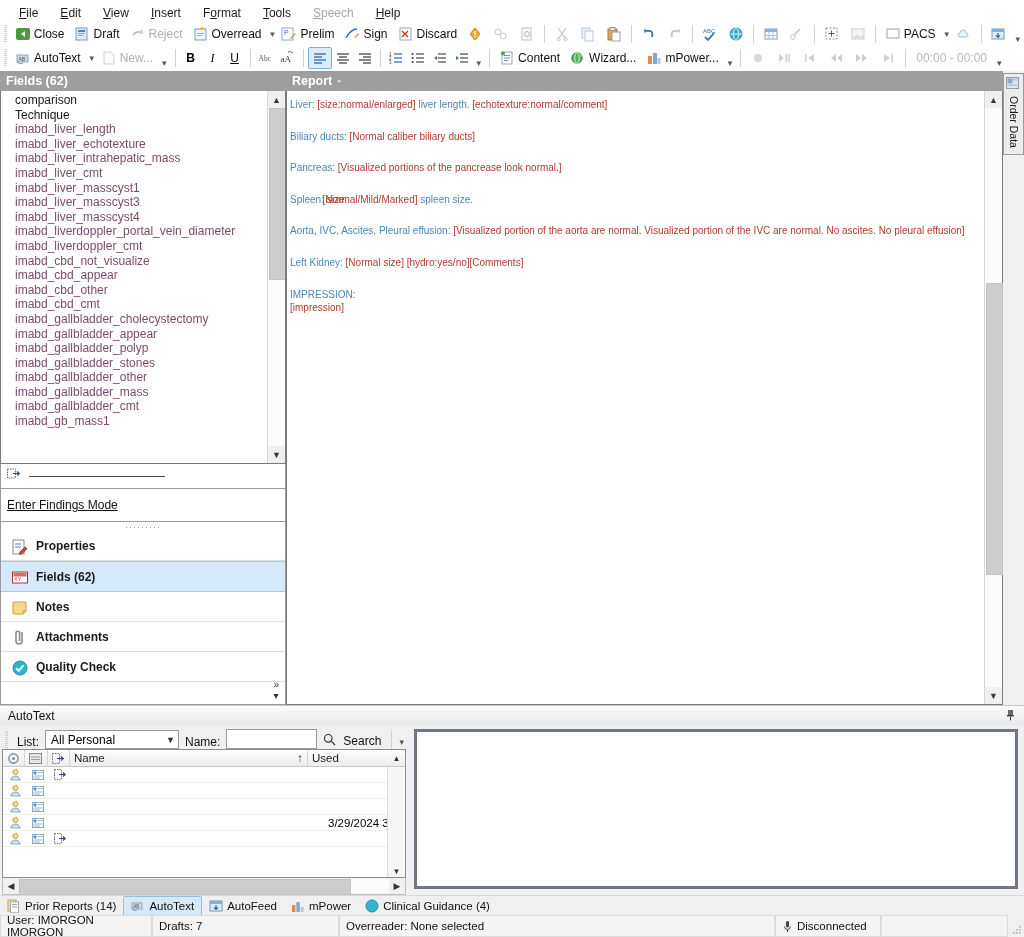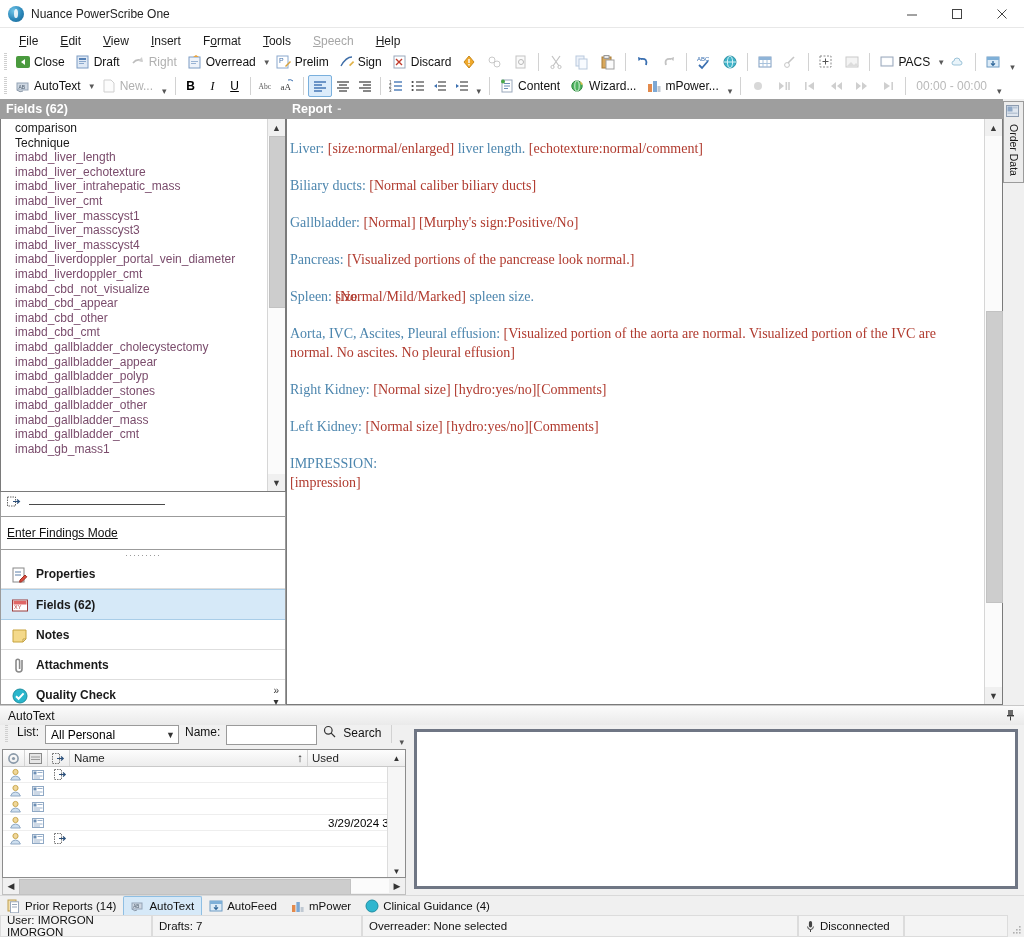--- a/index.html
+++ b/index.html
@@ -73,37 +73,37 @@
   .navlist{flex:1 1 auto;background:#ffffff;border:1px solid #9b9b9b;border-top:none;display:flex;flex-direction:column;min-height:0;}
   .navitem{height:29px;display:flex;align-items:center;gap:9px;padding-left:10px;border-bottom:1px solid #dedede;flex:0 0 auto;}
   .navitem.sel{background:#d6e9f8;border-top:1px solid #a9cde8;border-bottom:1px solid #a9cde8;}
   .navitem .nlbl{font-weight:bold;font-size:12px;color:#1a1a1a;}
   .nav-filler{flex:1 1 auto;position:relative;}
   .nav-chev{position:absolute;right:6px;bottom:3px;font-size:10px;color:#333;}
 
   
   .reportpane{flex:1 1 auto;display:flex;flex-direction:column;min-width:0;min-height:0;padding-right:0;}
   .report-body{flex:1 1 auto;background:#ffffff;border:1px solid #7a7a7a;border-top:none;display:flex;min-height:0;}
-  .report-text{flex:1 1 auto;padding:20px 10px 0 3px;overflow:hidden;font-size:14px;line-height:1.36;font-family:Liberation Serif, serif;}
+  .report-text{flex:1 1 auto;padding:7px 10px 0 3px;overflow:hidden;font-size:10px;line-height:1.36;}
   .report-text p{margin:0 0 18px 0;}
   .report-text p.tight{margin-bottom:0;}
   .lab{color:#4d86ae;}
   .fld{color:#b03a2e;}
   .rightrail{width:21px;flex:0 0 auto;background:#f0f0f0;display:flex;flex-direction:column;align-items:center;padding-top:2px;}
   .vtab{width:19px;background:#ececec;border:1px solid #9b9b9b;display:flex;flex-direction:column;align-items:center;padding:3px 0 6px 0;gap:3px;}
   .vtab .vtxt{writing-mode:vertical-rl;font-size:10.5px;color:#1a1a1a;letter-spacing:0px;line-height:11px;}
 
   
   .dock{flex:0 0 auto;height:190px;background:#f0f0f0;display:flex;flex-direction:column;}
   .dock-title{height:19px;display:flex;align-items:center;padding-left:8px;font-size:12px;color:#111;
      background:linear-gradient(to bottom,#fbfbfb,#eaeaea);border-top:1px solid #c8c8c8;position:relative;}
   .dock-pin{position:absolute;right:8px;top:3px;}
   .dock-body{flex:1 1 auto;display:flex;min-height:0;}
   .at-left{width:408px;flex:0 0 auto;display:flex;flex-direction:column;min-height:0;}
-  .at-filter{height:24px;display:flex;align-items:flex-start;gap:6px;padding:0 4px;background:#f0f0f0;font-size:12px;position:relative;}
+  .at-filter{height:24px;display:flex;align-items:flex-end;gap:6px;padding:0 4px;background:#f0f0f0;font-size:12px;position:relative;}
   .at-filter .lb{color:#111;}
   .select{width:124px;height:17px;border:1px solid #9a9a9a;background:#ffffff;display:flex;align-items:center;
      justify-content:space-between;padding:0 3px 0 5px;font-size:12px;}
   .select .cv{font-size:9px;color:#333;}
   .input{width:85px;height:16px;border:1px solid #9a9a9a;background:#ffffff;}
   .srch{display:flex;align-items:center;gap:4px;font-size:12px;color:#111;}
   .at-ovf{position:absolute;right:4px;bottom:2px;font-size:9px;color:#555;}
   .grid{flex:1 1 auto;background:#ffffff;border:1px solid #8c8c8c;display:flex;flex-direction:column;min-height:0;margin:0 2px 0 2px;}
   .grid-head{height:16px;display:flex;background:linear-gradient(to bottom,#fdfdfd,#ededed);border-bottom:1px solid #c9c9c9;flex:0 0 auto;}
   .gh{display:flex;align-items:center;border-right:1px solid #d4d4d4;font-size:11.5px;color:#222;padding-left:4px;box-sizing:border-box;}
@@ -123,41 +123,20 @@
   .btab.sel{background:#d6e9f8;border:1px solid #8fbfe3;border-bottom:none;border-radius:2px 2px 0 0;}
   .statusbar{height:22px;background:#f0f0f0;display:flex;align-items:stretch;flex:0 0 auto;font-size:11.5px;color:#111;}
   .sb{display:flex;align-items:center;padding-left:6px;border:1px solid #dcdcdc;background:#f4f4f4;box-sizing:border-box;}
   .grip{width:14px;display:flex;align-items:flex-end;justify-content:flex-end;padding:0 2px 2px 0;}
 </style>
 </head>
 <body>
 
 <div class="app">
 
-  <div class="titlebar">
-    <div class="tb-icon"></div>
-    <div class="tb-title">Nuance PowerScribe One</div>
-    <div class="tb-spacer"></div>
-    <div class="winbtn">
-      <svg width="12" height="12" viewBox="0 0 12 12">
-          <line x1="1" y1="7" x2="11" y2="7" stroke="#444" stroke-width="1"></line>
-        </svg>
-    </div>
-    <div class="winbtn">
-      <svg width="12" height="12" viewBox="0 0 12 12">
-          <rect x="1.5" y="1.5" width="9" height="9" fill="none" stroke="#444" stroke-width="1"></rect>
-        </svg>
-    </div>
-    <div class="winbtn">
-      <svg width="12" height="12" viewBox="0 0 12 12">
-          <line x1="1.5" y1="1.5" x2="10.5" y2="10.5" stroke="#444" stroke-width="1"></line>
-          <line x1="10.5" y1="1.5" x2="1.5" y2="10.5" stroke="#444" stroke-width="1"></line>
-        </svg>
-    </div>
-  </div>
 
   <div class="menubar">
     <div class="menu-item"><u>F</u>ile</div>
     <div class="menu-item"><u>E</u>dit</div>
     <div class="menu-item"><u>V</u>iew</div>
     <div class="menu-item"><u>I</u>nsert</div>
     <div class="menu-item">F<u>o</u>rmat</div>
     <div class="menu-item"><u>T</u>ools</div>
     <div class="menu-item disabled"><u>S</u>peech</div>
     <div class="menu-item"><u>H</u>elp</div>
@@ -190,21 +169,21 @@
         <span class="lbl">Draft</span>
       </div>
 
       <div class="tbtn disabled">
         <span class="ico">
           <svg width="16" height="16" viewBox="0 0 16 16">
               <path d="M3 9 q4-5 9-2" stroke="#bdbdbd" fill="none" stroke-width="1.6"></path>
               <path d="M12 3 l1 5 l-5-1 z" fill="#cfcfcf"></path>
             </svg>
         </span>
-        <span class="lbl">Right</span>
+        <span class="lbl">Reject</span>
       </div>
 
       <div class="tbtn">
         <span class="ico">
           <svg width="16" height="16" viewBox="0 0 16 16">
               <rect x="2" y="3" width="11" height="11" fill="#eef3fa" stroke="#7c9cc4"></rect>
               <path d="M6 3 l3-2 l3 2 z" fill="#e8a33d"></path>
               <rect x="4" y="7" width="7" height="1" fill="#9ab4d4"></rect>
               <rect x="4" y="9" width="5" height="1" fill="#9ab4d4"></rect>
             </svg>
@@ -766,33 +745,27 @@
       </div>
       <div class="report-body">
         <div class="report-text">
           <p>
             <span class="lab">Liver: </span><span class="fld">[size:normal/enlarged]</span><span class="lab"> liver length. </span><span class="fld">[echotexture:normal/comment]</span>
           </p>
           <p>
             <span class="lab">Biliary ducts: </span><span class="fld">[Normal caliber biliary ducts]</span>
           </p>
           <p>
-            <span class="lab">Gallbladder: </span><span class="fld">[Normal] [Murphy's sign:Positive/No]</span>
-          </p>
-          <p>
             <span class="lab">Pancreas: </span><span class="fld">[Visualized portions of the pancrease look normal.]</span>
           </p>
           <p>
             <span class="lab">Spleen: </span><span class="fld" style="margin-right:-22px;">size</span><span class="fld">[Normal/Mild/Marked]</span><span class="lab"> spleen size.</span>
           </p>
           <p>
             <span class="lab">Aorta, IVC, Ascites, Pleural effusion: </span><span class="fld">[Visualized portion of the aorta are normal. Visualized portion of the IVC are normal. No ascites. No pleural effusion]</span>
-          </p>
-          <p>
-            <span class="lab">Right Kidney: </span><span class="fld">[Normal size] [hydro:yes/no][Comments]</span>
           </p>
           <p>
             <span class="lab">Left Kidney: </span><span class="fld">[Normal size] [hydro:yes/no][Comments]</span>
           </p>
           <p class="tight">
             <span class="lab">IMPRESSION:</span>
           </p>
           <p>
             <span class="fld">[impression]</span>
           </p>
@@ -1074,21 +1047,21 @@
             <circle cx="7" cy="7" r="6" fill="#2fb6cf" stroke="#1d8ea3"></circle>
             <path d="M9.5 4.5 L6 8 L4.5 9.5 L8 6 Z" fill="#fff"></path>
           </svg>
       </span>
       <span>Clinical Guidance (4)</span>
     </div>
   </div>
 
   <div class="statusbar">
     <div class="sb" style="width:152px">User: IMORGON IMORGON</div>
-    <div class="sb" style="width:210px">Drafts: 7</div>
+    <div class="sb" style="width:187px">Drafts: 7</div>
     <div class="sb" style="width:436px">Overreader: None selected</div>
     <div class="sb" style="width:106px;gap:4px">
       <span class="ico" style="width:11px;height:13px">
         <svg width="11" height="13" viewBox="0 0 11 13">
             <path d="M5.5 1 q1.6 0 1.6 1.8 v3 q0 1.8 -1.6 1.8 q-1.6 0-1.6-1.8 v-3 q0-1.8 1.6-1.8z" fill="#444"></path>
             <path d="M2.6 6.5 q0 3 2.9 3 q2.9 0 2.9-3" stroke="#444" fill="none"></path>
             <line x1="5.5" y1="9.5" x2="5.5" y2="12" stroke="#444"></line>
           </svg>
       </span>
       <span>Disconnected</span>

